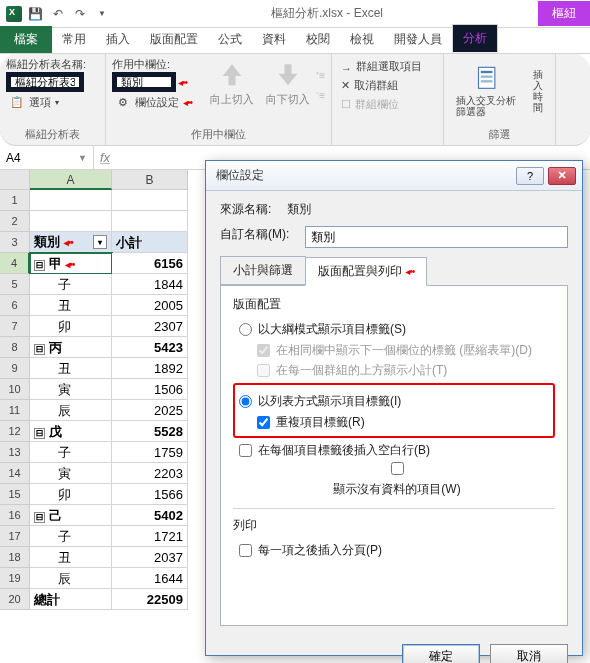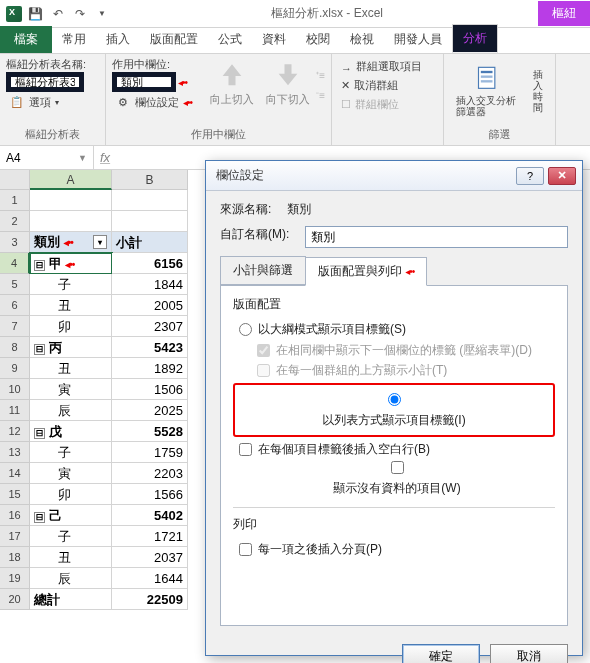--- a/index.html
+++ b/index.html
@@ -14,21 +14,21 @@
 .title-text { flex: 1; text-align: center; color: #666; font-size: 12px; }
 .context-tab { background: #b93de6; color: #fff; padding: 4px 14px; font-size: 12px; }
 
 
 .ribbon-tabs { height: 26px; display: flex; align-items: flex-end; border-bottom: 1px solid #d4d4d4; background: #fff; }
 .rtab { padding: 5px 10px; font-size: 12px; color: #444; cursor: pointer; }
 .rtab.file { background: #217346; color: #fff; padding: 5px 14px; }
 .rtab.active { color: #b93de6; border: 1px solid #d4d4d4; border-bottom: 1px solid #f1f1f1; background: #0f172a; }
 
 
-.ribbon { height: 92px; background: #f1f1f1; border-bottom: 1px solid #d4d4d4; display: flex; }
+.ribbon { height: 92px; background: #f1f1f1; border-bottom: 1px solid #d4d4d4; display: flex; border-radius: 16px; }
 .rgroup { border-right: 1px solid #d4d4d4; padding: 3px 6px; display: flex; flex-direction: column; position: relative; }
 .rgroup-label { text-align: center; font-size: 11px; color: #666; margin-top: auto; padding-top: 2px; }
 .field-lbl { font-size: 11px; color: #444; }
 .field-inp { border: 5px solid #0f172a; background: #fff; padding: 2px 4px; font-size: 11px; width: 78px; height: 20px; }
 .field-inp2 { width: 64px; }
 .rbtn-sm { display: flex; align-items: center; gap: 4px; font-size: 11px; color: #444; padding: 2px 3px; cursor: pointer; }
 .rico { width: 16px; height: 16px; display: inline-flex; align-items: center; justify-content: center; }
 .big-btn { display: flex; flex-direction: column; align-items: center; justify-content: center; padding: 2px 6px; color: #888; font-size: 11px; gap: 2px; }
 .big-ico { width: 28px; height: 28px; }
 .red-arrow { color: #e00; font-size: 10px; letter-spacing: -1px; }
@@ -339,23 +339,27 @@
         </label>
       <label class="check-row disabled">
           <input type="checkbox" checked="" disabled="" style=""> 
           <span>在相同欄中顯示下一個欄位的標籤 (壓縮表單)(D)</span>
         </label>
       <label class="check-row disabled">
           <input type="checkbox" disabled="" style=""> 
           <span>在每一個群組的上方顯示小計(T)</span>
         </label>
       <div class="red-box">
-        <label class="radio-row" style="margin-left:0;flex-direction:column;">
+        <label class="radio-row" style="margin-left:0;">
             <input type="radio" name="lay" checked="" style=""> 
             <span>以列表方式顯示項目標籤(I)</span>
+          </label>
+        <label class="check-row" style="margin-left:18px;">
+            <input type="checkbox" checked="" style=""> 
+            <span>重複項目標籤(R)</span>
           </label>
       </div>
       <label class="check-row" style="margin-left:6px;">
           <input type="checkbox" style=""> 
           <span>在每個項目標籤後插入空白行(B)</span>
         </label>
       <label class="check-row" style="margin-left:6px;flex-direction:column;">
           <input type="checkbox" style=""> 
           <span>顯示沒有資料的項目(W)</span>
         </label>

